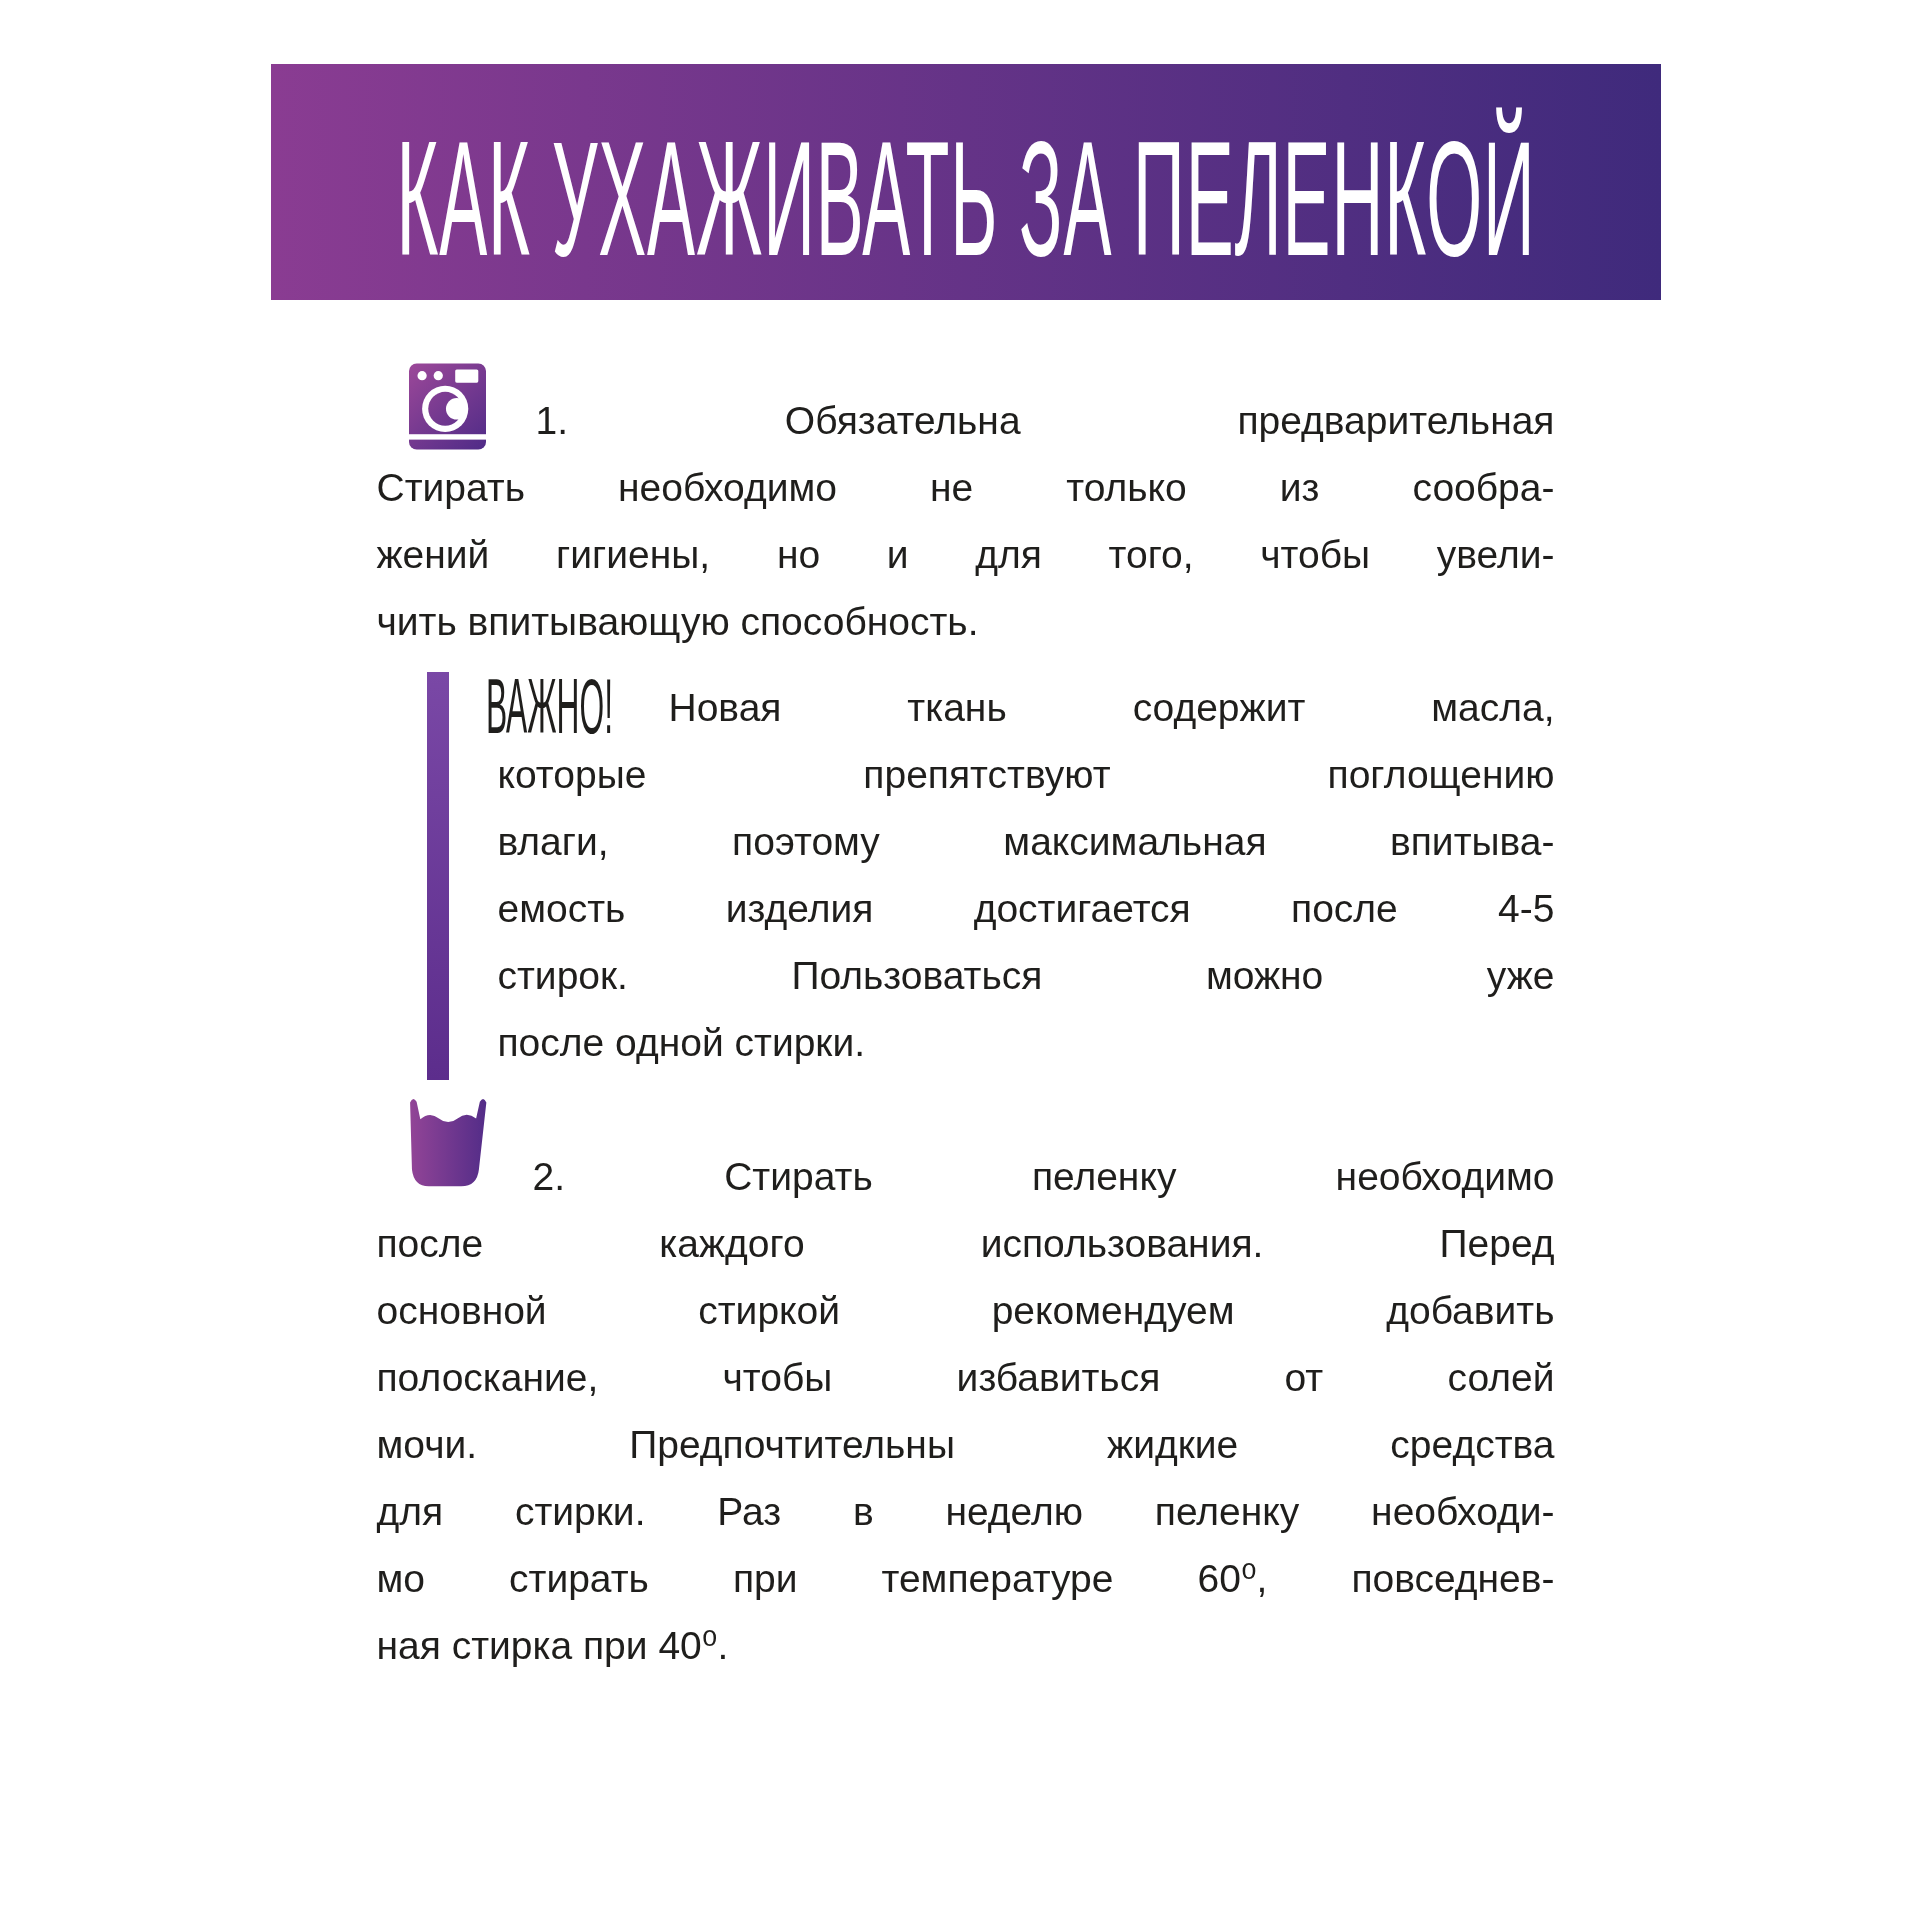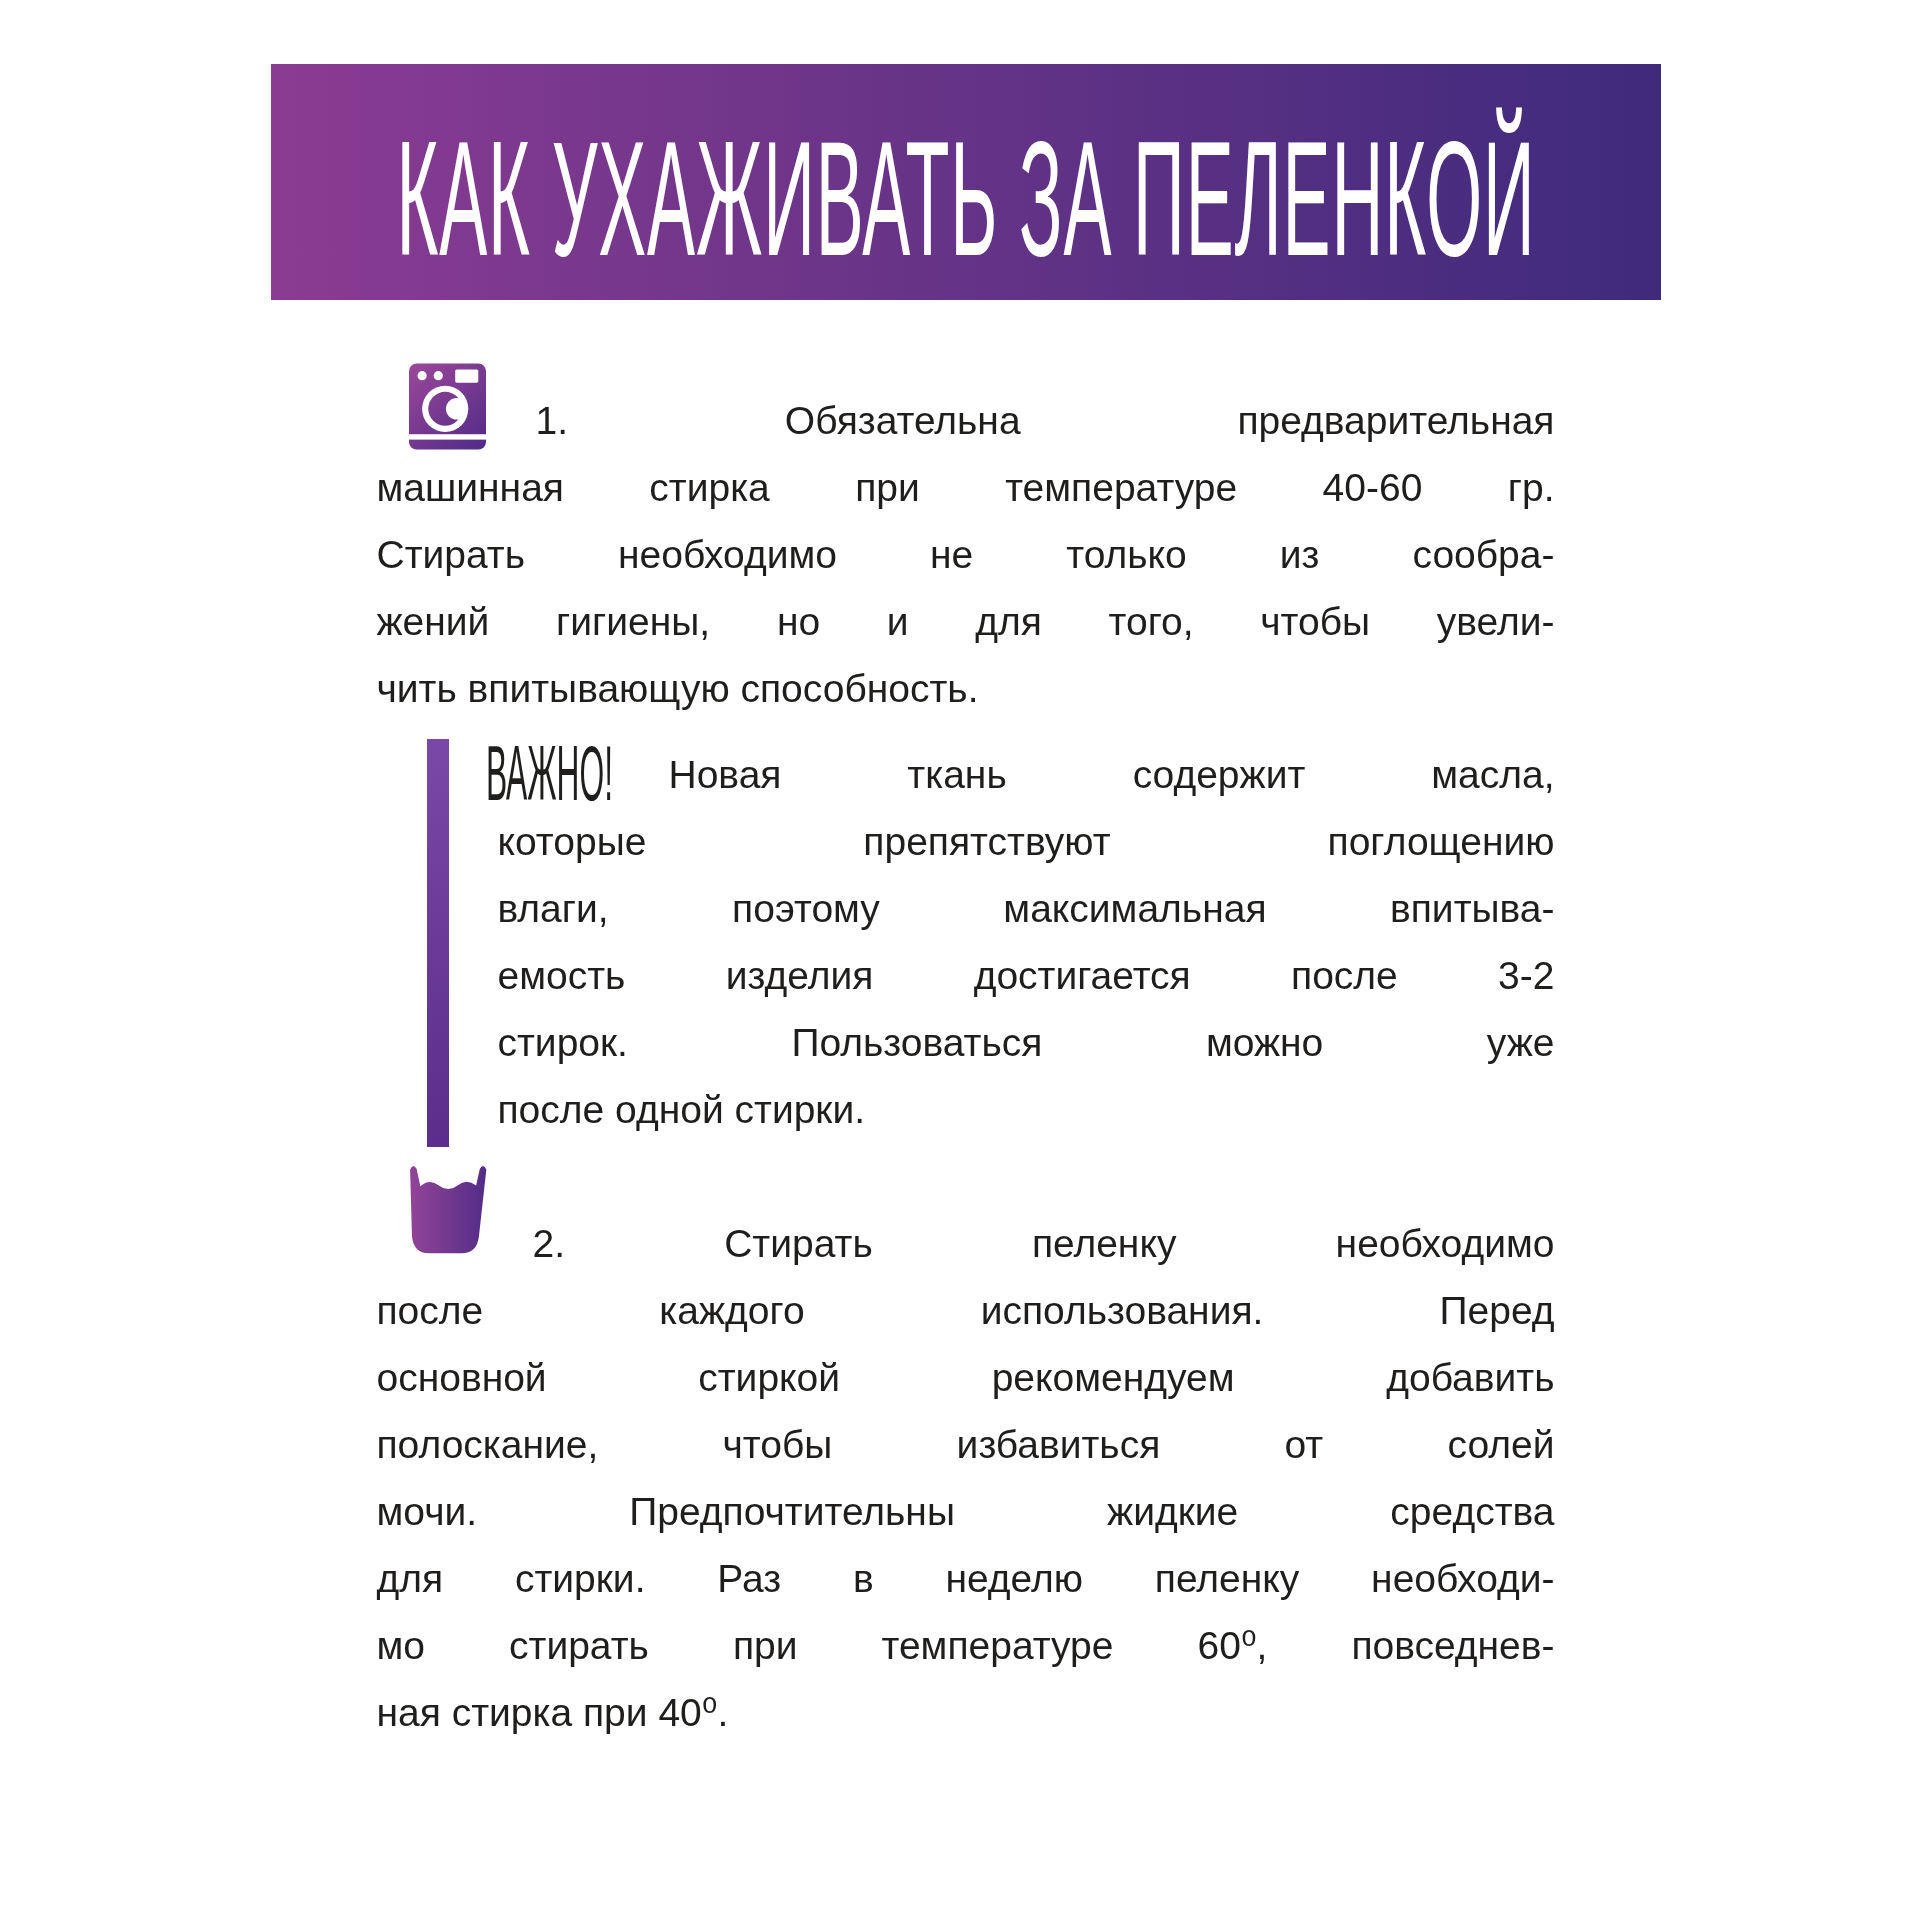--- a/index.html
+++ b/index.html
@@ -107,39 +107,38 @@
           <circle cx="38" cy="16" r="6" fill="#ffffff"></circle>
           <rect x="60" y="8" width="30" height="17" rx="2" fill="#ffffff"></rect>
           <circle cx="47" cy="59" r="30" fill="#ffffff"></circle>
           <circle cx="47" cy="59" r="22" fill="url(#gradWasher)"></circle>
           <circle cx="62" cy="59" r="14" fill="#ffffff"></circle>
           <rect x="0" y="92" width="100" height="7" fill="#ffffff"></rect>
         </svg>
       </div>
       <div class="lines">
         <div class="line indent-step1">1. Обязательна предварительная</div>
-        <div class="line">машинная стирка при температуре 40-60 гр.</div>
         <div class="line">Стирать необходимо не только из сообра-</div>
         <div class="line">жений гигиены, но и для того, чтобы увели-</div>
         <div class="line last">чить впитывающую способность.</div>
       </div>
     </section>
 
     <section class="important">
       <div class="accent-bar"></div>
       <div class="important-label">
         <svg viewBox="0 0 134 62" preserveAspectRatio="none">
           <text x="0" y="58" font-size="80" textLength="132" lengthAdjust="spacingAndGlyphs">ВАЖНО!</text>
         </svg>
       </div>
       <div class="lines">
         <div class="line indent-label">Новая ткань содержит масла,</div>
         <div class="line">которые препятствуют поглощению</div>
         <div class="line">влаги, поэтому максимальная впитыва-</div>
-        <div class="line">емость изделия достигается после 3-2</div>
+        <div class="line">емость изделия достигается после 4-5</div>
         <div class="line">стирок. Пользоваться можно уже</div>
         <div class="line last">после одной стирки.</div>
       </div>
     </section>
 
     <section class="step step-2">
       <div class="icon tub-icon">
         <svg viewBox="0 0 100 104">
           <defs>
             <linearGradient id="gradTub" gradientUnits="userSpaceOnUse" x1="0" y1="0" x2="100" y2="0">

